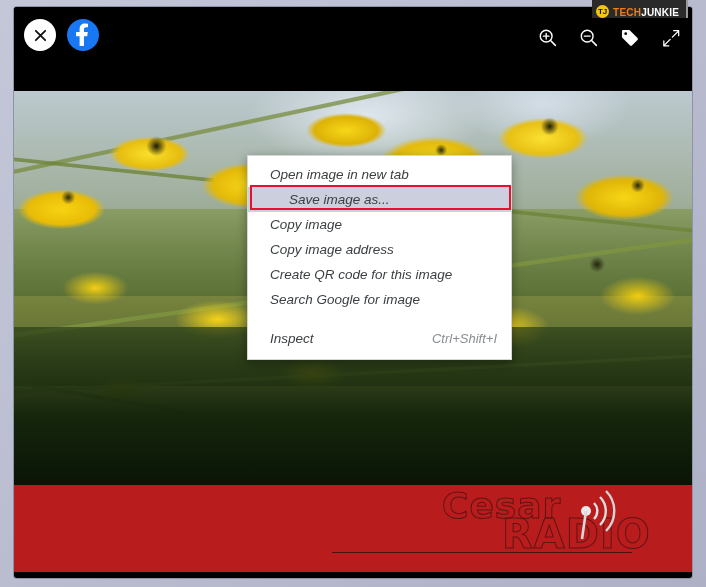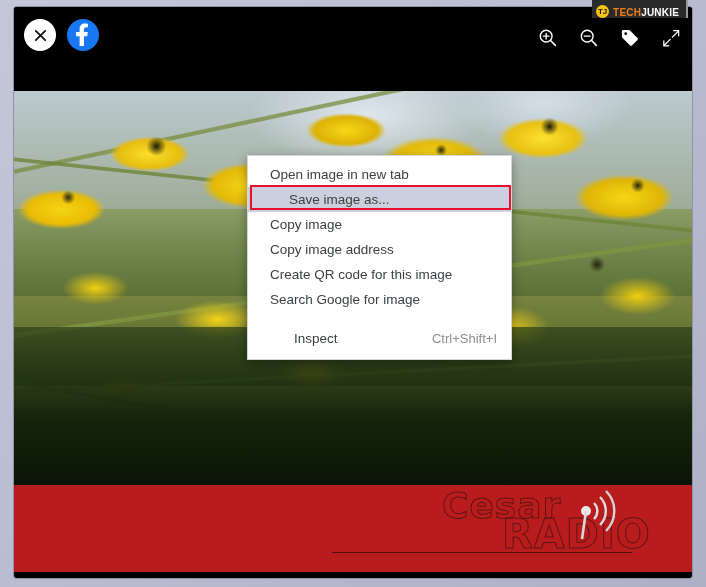--- a/index.html
+++ b/index.html
@@ -159,28 +159,29 @@
     font-size: 13.5px;
     color: #3c4043;
   }
   .menu-item {
     position: relative;
     height: 25px;
     display: flex; align-items: center;
     padding: 0 14px 0 22px;
     cursor: default;
     white-space: nowrap;
+    font-style: italic;
   }
   .menu-item .label { flex: 1 1 auto; }
   .menu-item .accel { color: #8a8d91; font-size: 13px; }
   .menu-item.highlighted {
     background: #ccd0de;
     padding-left: 41px;
   }
-  .menu-item.gap-above { margin-top: 14px; margin-left: 24px; }
+  .menu-item.gap-above { margin-top: 14px; }
   #highlight-ring {
     position: absolute;
     left: 2px; top: 29px;
     width: 261px; height: 25px;
     border: 2px solid #e8112d;
     box-sizing: border-box;
     z-index: 11;
     pointer-events: none;
   }
 

